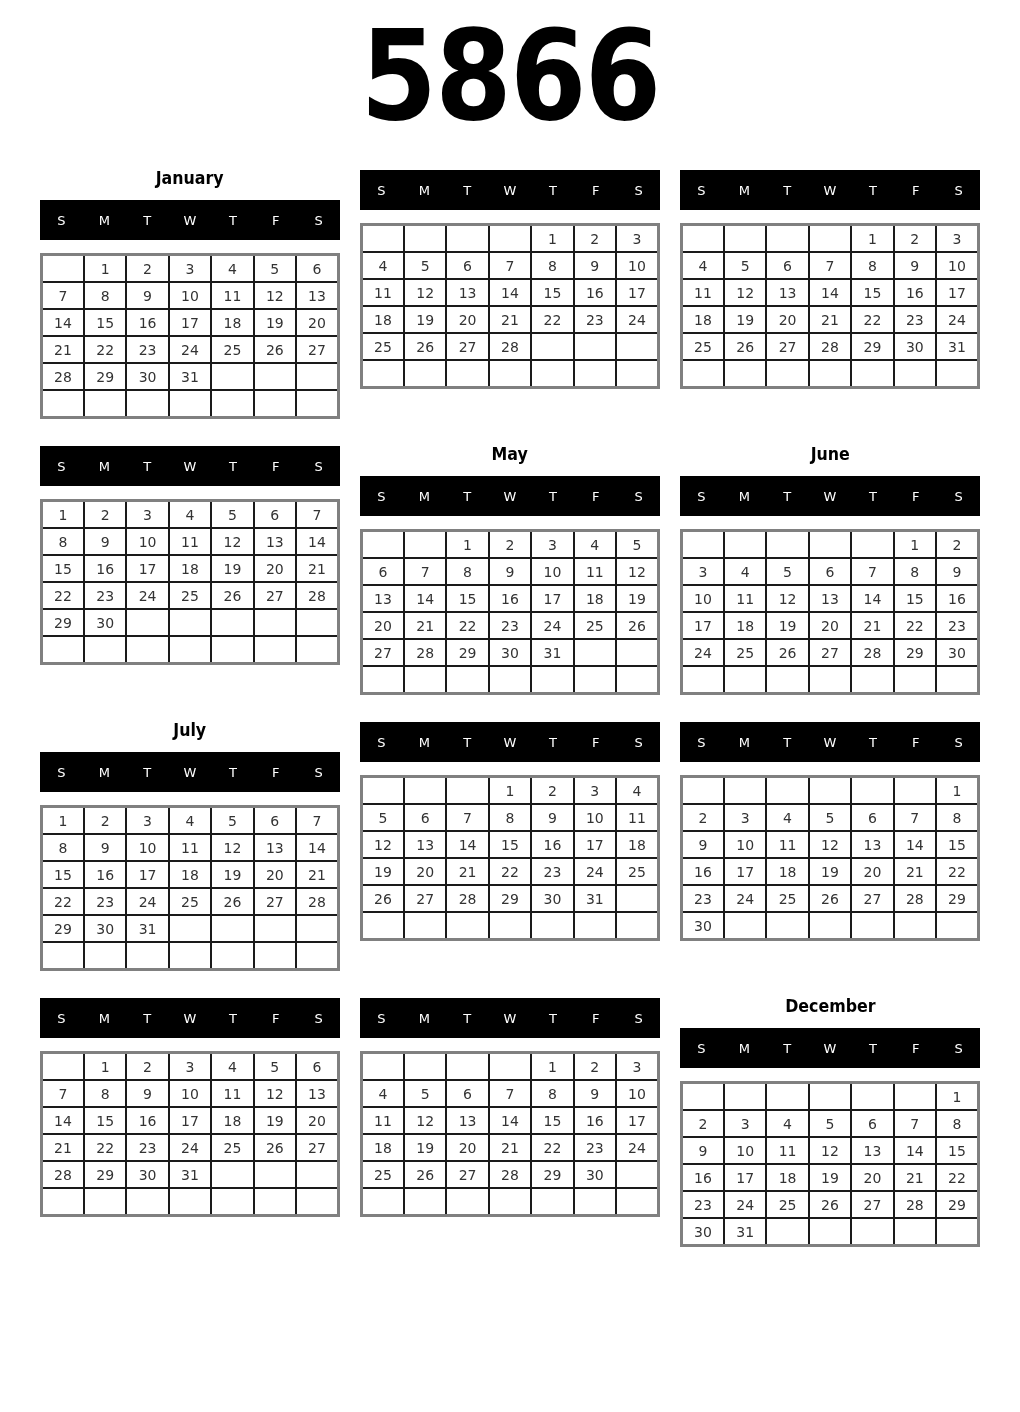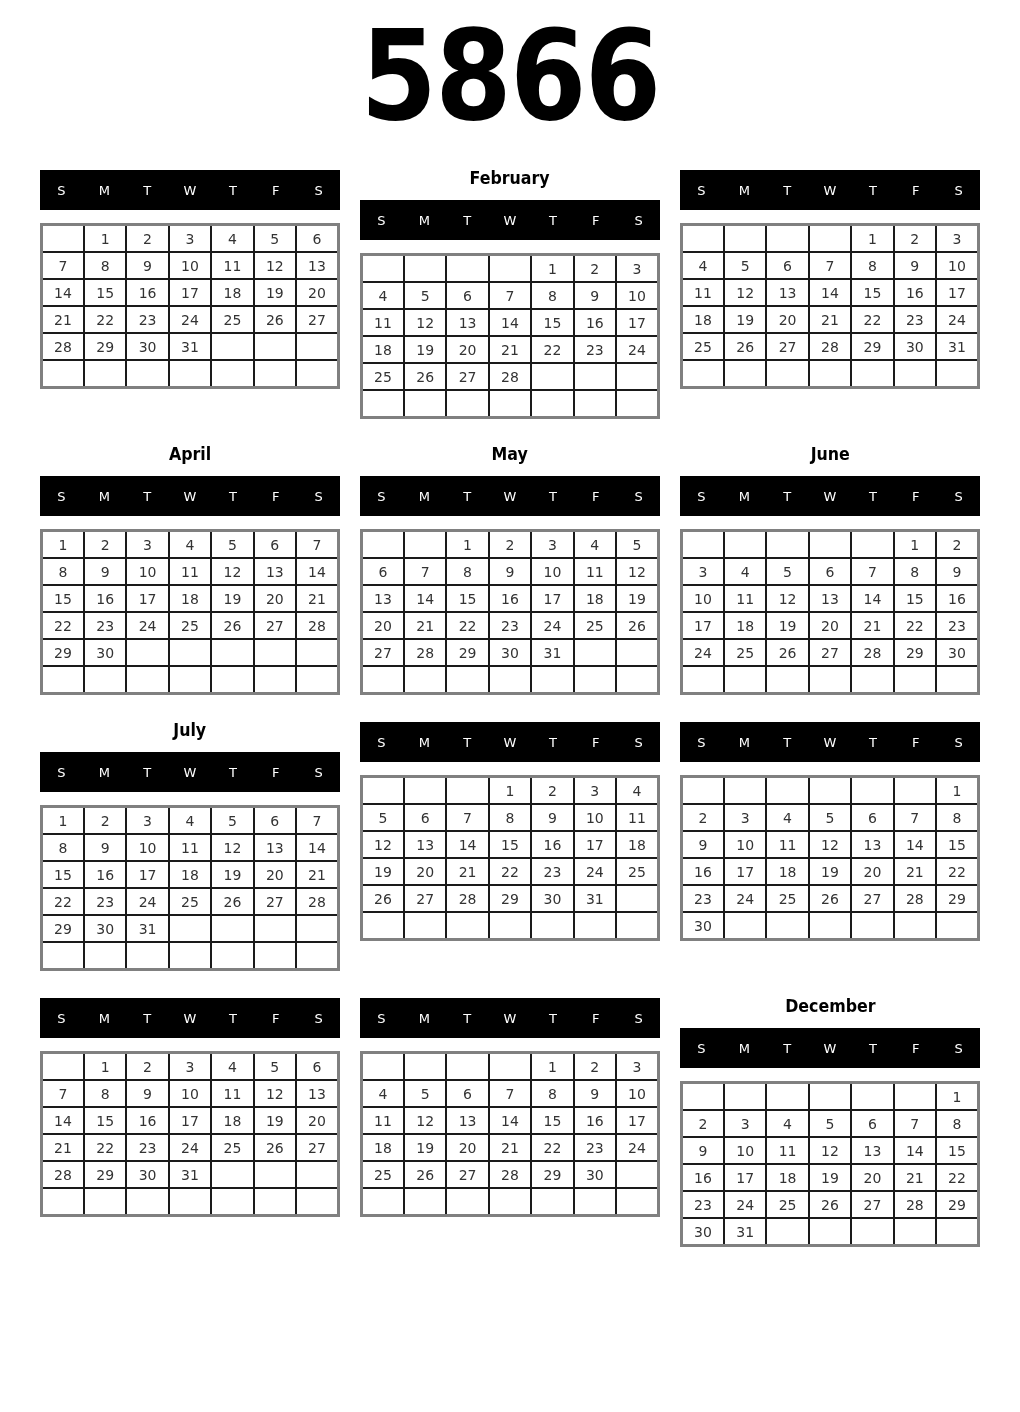--- a/index.html
+++ b/index.html
@@ -53,20 +53,23 @@
 </style>
 </head>
 <body>
 
 <div class="page">
   <div class="year-title">
     <span>5866</span>
   </div>
   <div class="months-grid">
   <div class="month">
+    <div class="month-title">
+      <span>January</span>
+    </div>
     <div class="weekday-bar">
           <span>S</span>
           <span>M</span>
           <span>T</span>
           <span>W</span>
           <span>T</span>
           <span>F</span>
           <span>S</span>
         </div>
     <table class="days-table">
@@ -123,23 +126,20 @@
               <td></td>
               <td></td>
               <td></td>
               <td></td>
             </tr>
           </tbody>
     </table>
   </div>
 
   <div class="month">
-    <div class="month-title">
-      <span>February</span>
-    </div>
     <div class="weekday-bar">
           <span>S</span>
           <span>M</span>
           <span>T</span>
           <span>W</span>
           <span>T</span>
           <span>F</span>
           <span>S</span>
         </div>
     <table class="days-table">
@@ -266,23 +266,20 @@
               <td></td>
               <td></td>
               <td></td>
               <td></td>
             </tr>
           </tbody>
     </table>
   </div>
 
   <div class="month">
-    <div class="month-title">
-      <span>April</span>
-    </div>
     <div class="weekday-bar">
           <span>S</span>
           <span>M</span>
           <span>T</span>
           <span>W</span>
           <span>T</span>
           <span>F</span>
           <span>S</span>
         </div>
     <table class="days-table">

